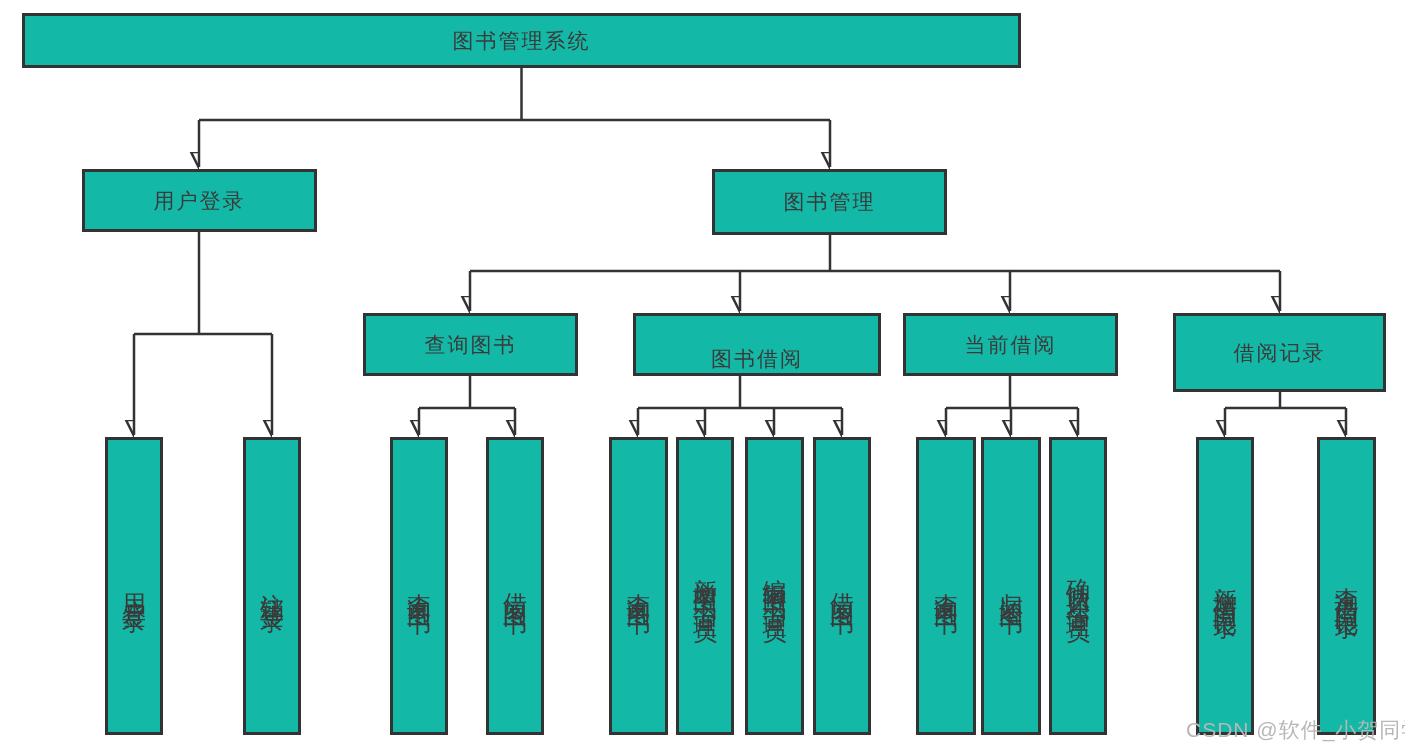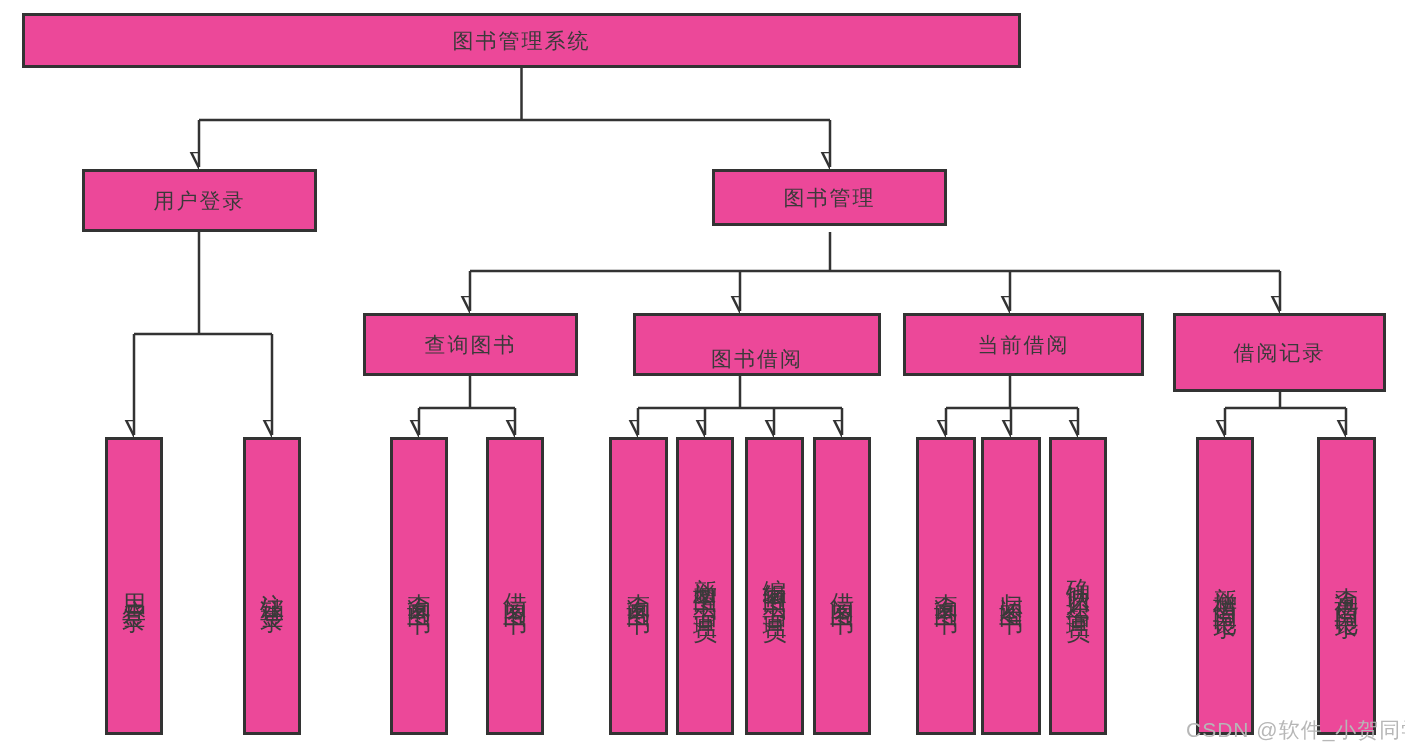--- a/index.html
+++ b/index.html
@@ -4,21 +4,21 @@
 <style>
   html,body{margin:0;padding:0;background:#ffffff;}
   .canvas{
     position:relative;width:1405px;height:747px;background:var(--bg,#ffffff);
     font-family:"Liberation Sans",sans-serif;overflow:hidden;
   }
   .connector{position:absolute;left:0;top:0;z-index:1;}
   .connector path,.connector line{stroke:var(--line,#333333);stroke-width:2.5;fill:none;}
   .arrowfill{fill:var(--line,#333333);stroke:none;}
   .box{
-    position:absolute;background:#ec4899;border:3px solid var(--line,#333333);
+    position:absolute;background:#14b8a6;border:3px solid var(--line,#333333);
     box-sizing:border-box;display:flex;align-items:center;justify-content:center;
     color:var(--text,#3a3a3a);z-index:2;
   }
   .box.h .label{font-size:21px;letter-spacing:2px;white-space:nowrap;}
   .box.v .label{
     writing-mode:vertical-rl;text-orientation:mixed;
     font-size:24px;letter-spacing:6px;line-height:1;white-space:nowrap;
   }
   .watermark{
     position:absolute;left:1186px;top:716px;z-index:3;
@@ -78,31 +78,31 @@
     <line x1="1346" y1="408" x2="1346" y2="435" marker-end="url(#arrowhead)"></line>
   </svg>
 
   <div class="box h" style="left:22px;top:13px;width:999px;height:55px;">
     <span class="label">图书管理系统</span>
   </div>
 
   <div class="box h" style="left:82px;top:169px;width:235px;height:63px;">
     <span class="label">用户登录</span>
   </div>
-  <div class="box h" style="left:712px;top:169px;width:235px;height:57px;">
+  <div class="box h" style="left:712px;top:169px;width:235px;height:66px;">
     <span class="label">图书管理</span>
   </div>
 
   <div class="box h" style="left:363px;top:313px;width:215px;height:63px;">
     <span class="label">查询图书</span>
   </div>
   <div class="box h" style="left:633px;top:313px;width:248px;height:63px;align-items:flex-end;">
     <span class="label">图书借阅</span>
   </div>
-  <div class="box h" style="left:903px;top:313px;width:241px;height:63px;">
+  <div class="box h" style="left:903px;top:313px;width:215px;height:63px;">
     <span class="label">当前借阅</span>
   </div>
   <div class="box h" style="left:1173px;top:313px;width:213px;height:79px;">
     <span class="label">借阅记录</span>
   </div>
 
   <div class="box v" style="left:105px;top:437px;width:58px;height:298px;">
     <span class="label">用户登录</span>
   </div>
   <div class="box v" style="left:243px;top:437px;width:58px;height:298px;">

